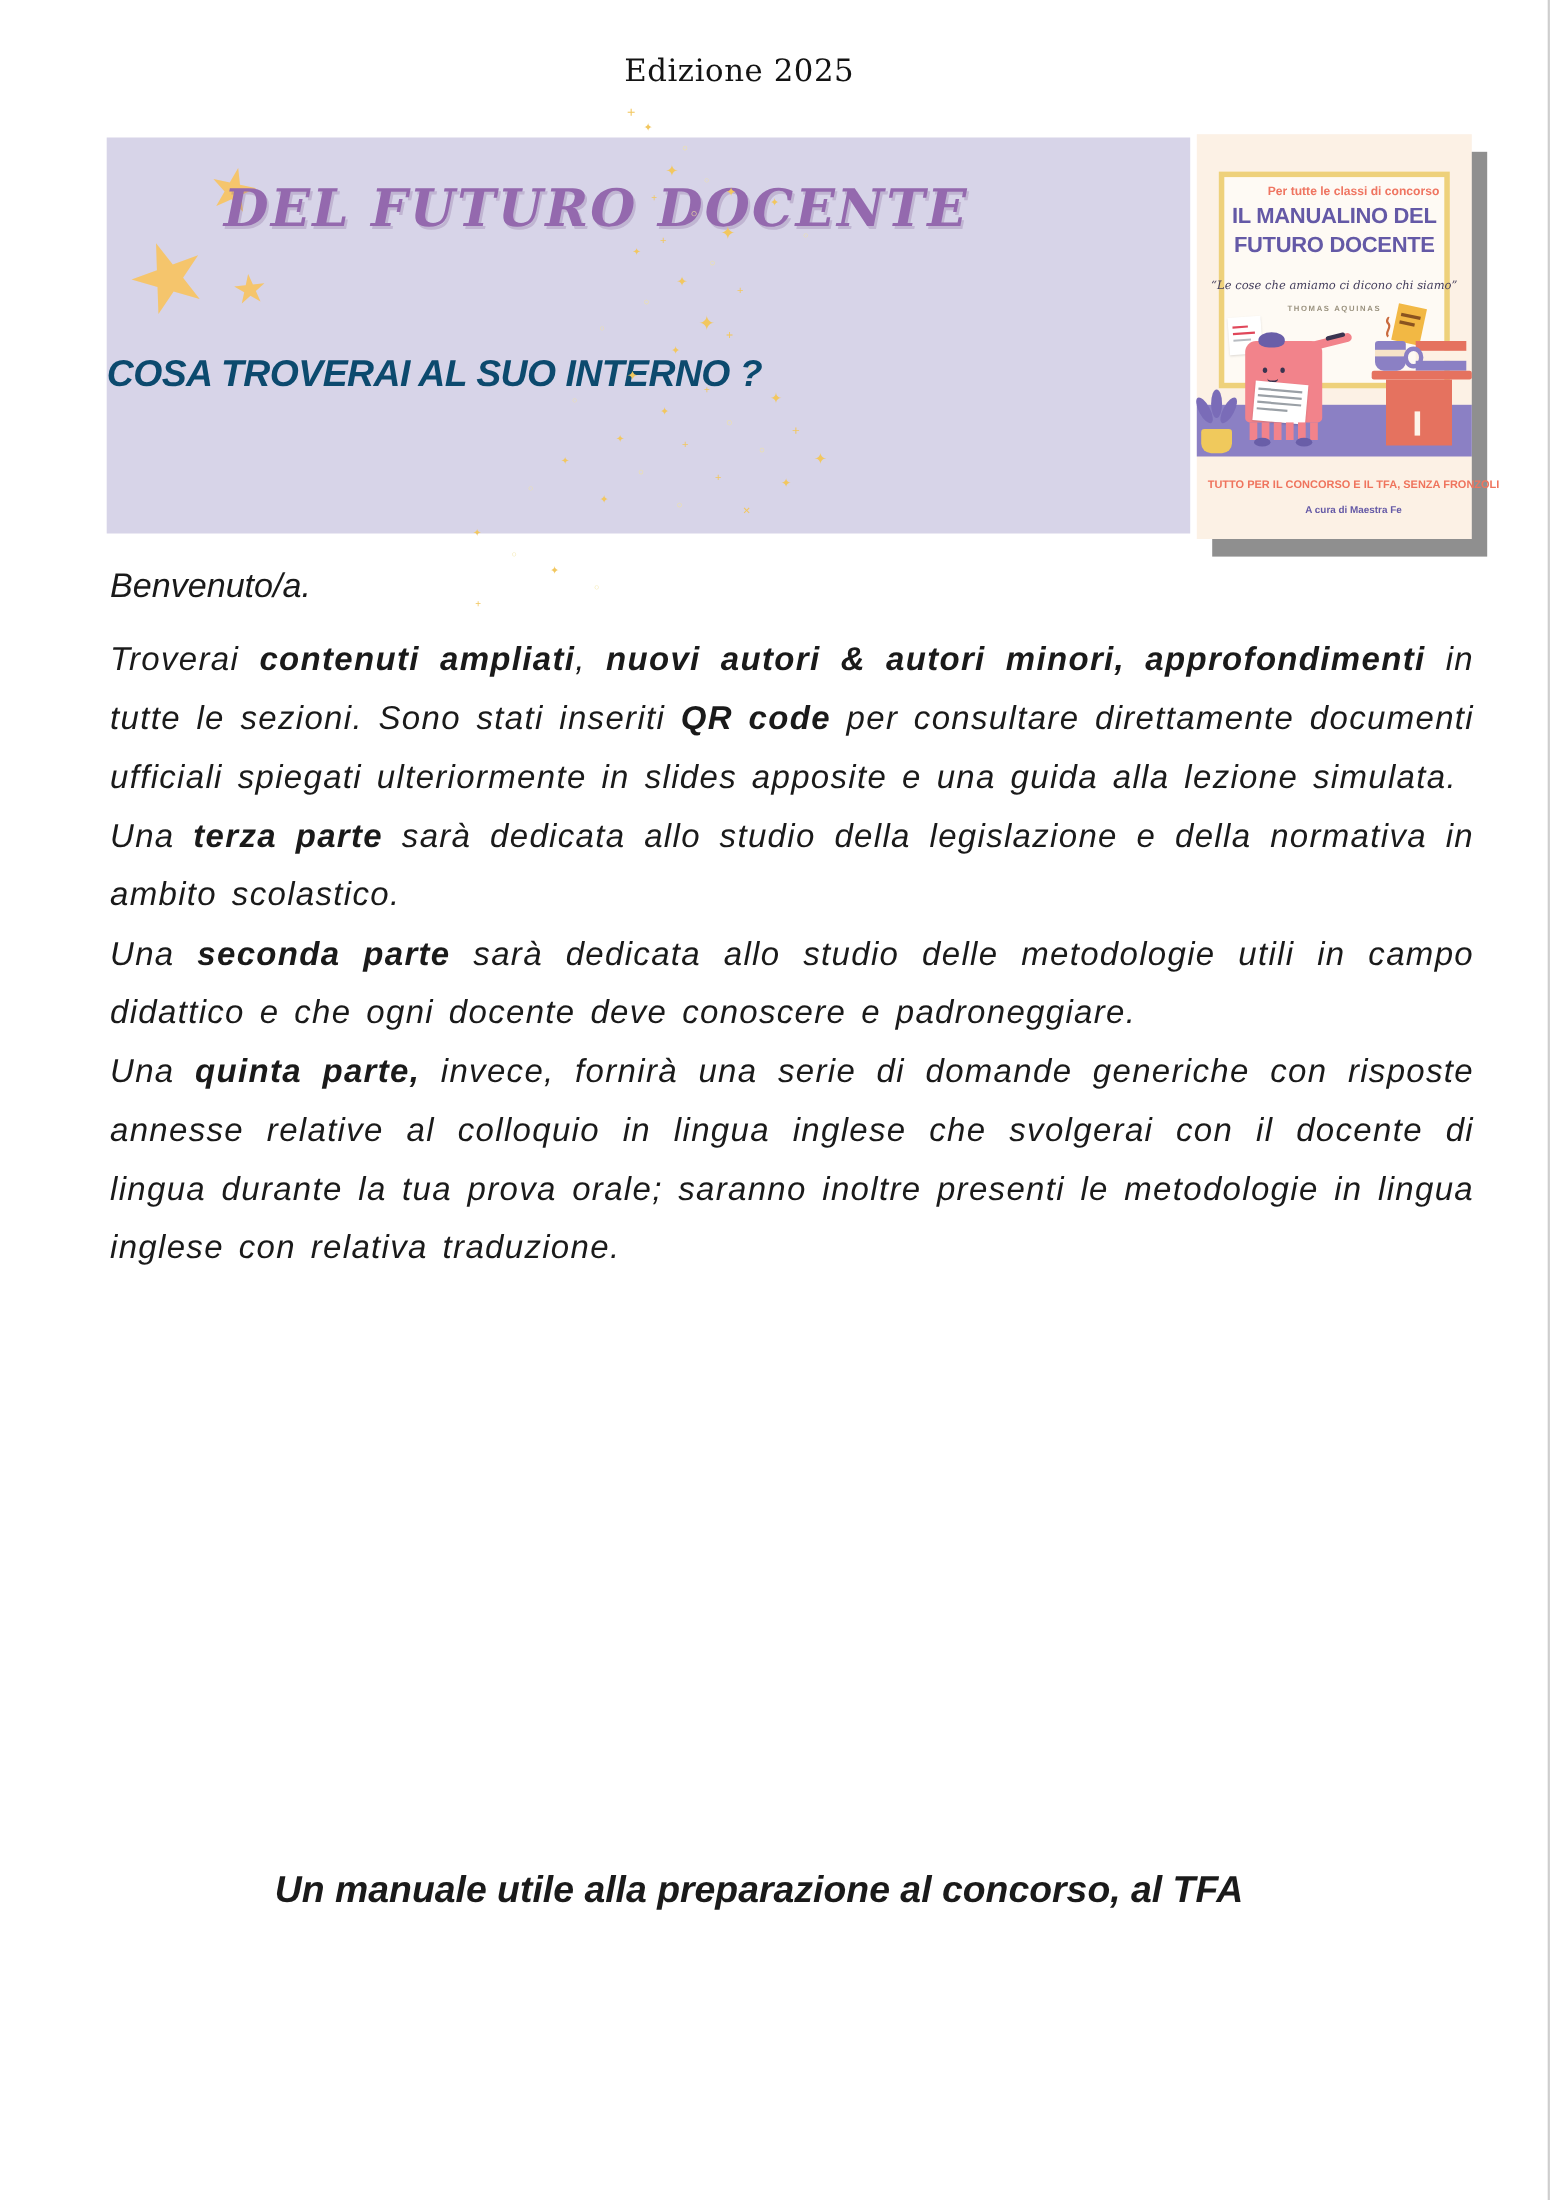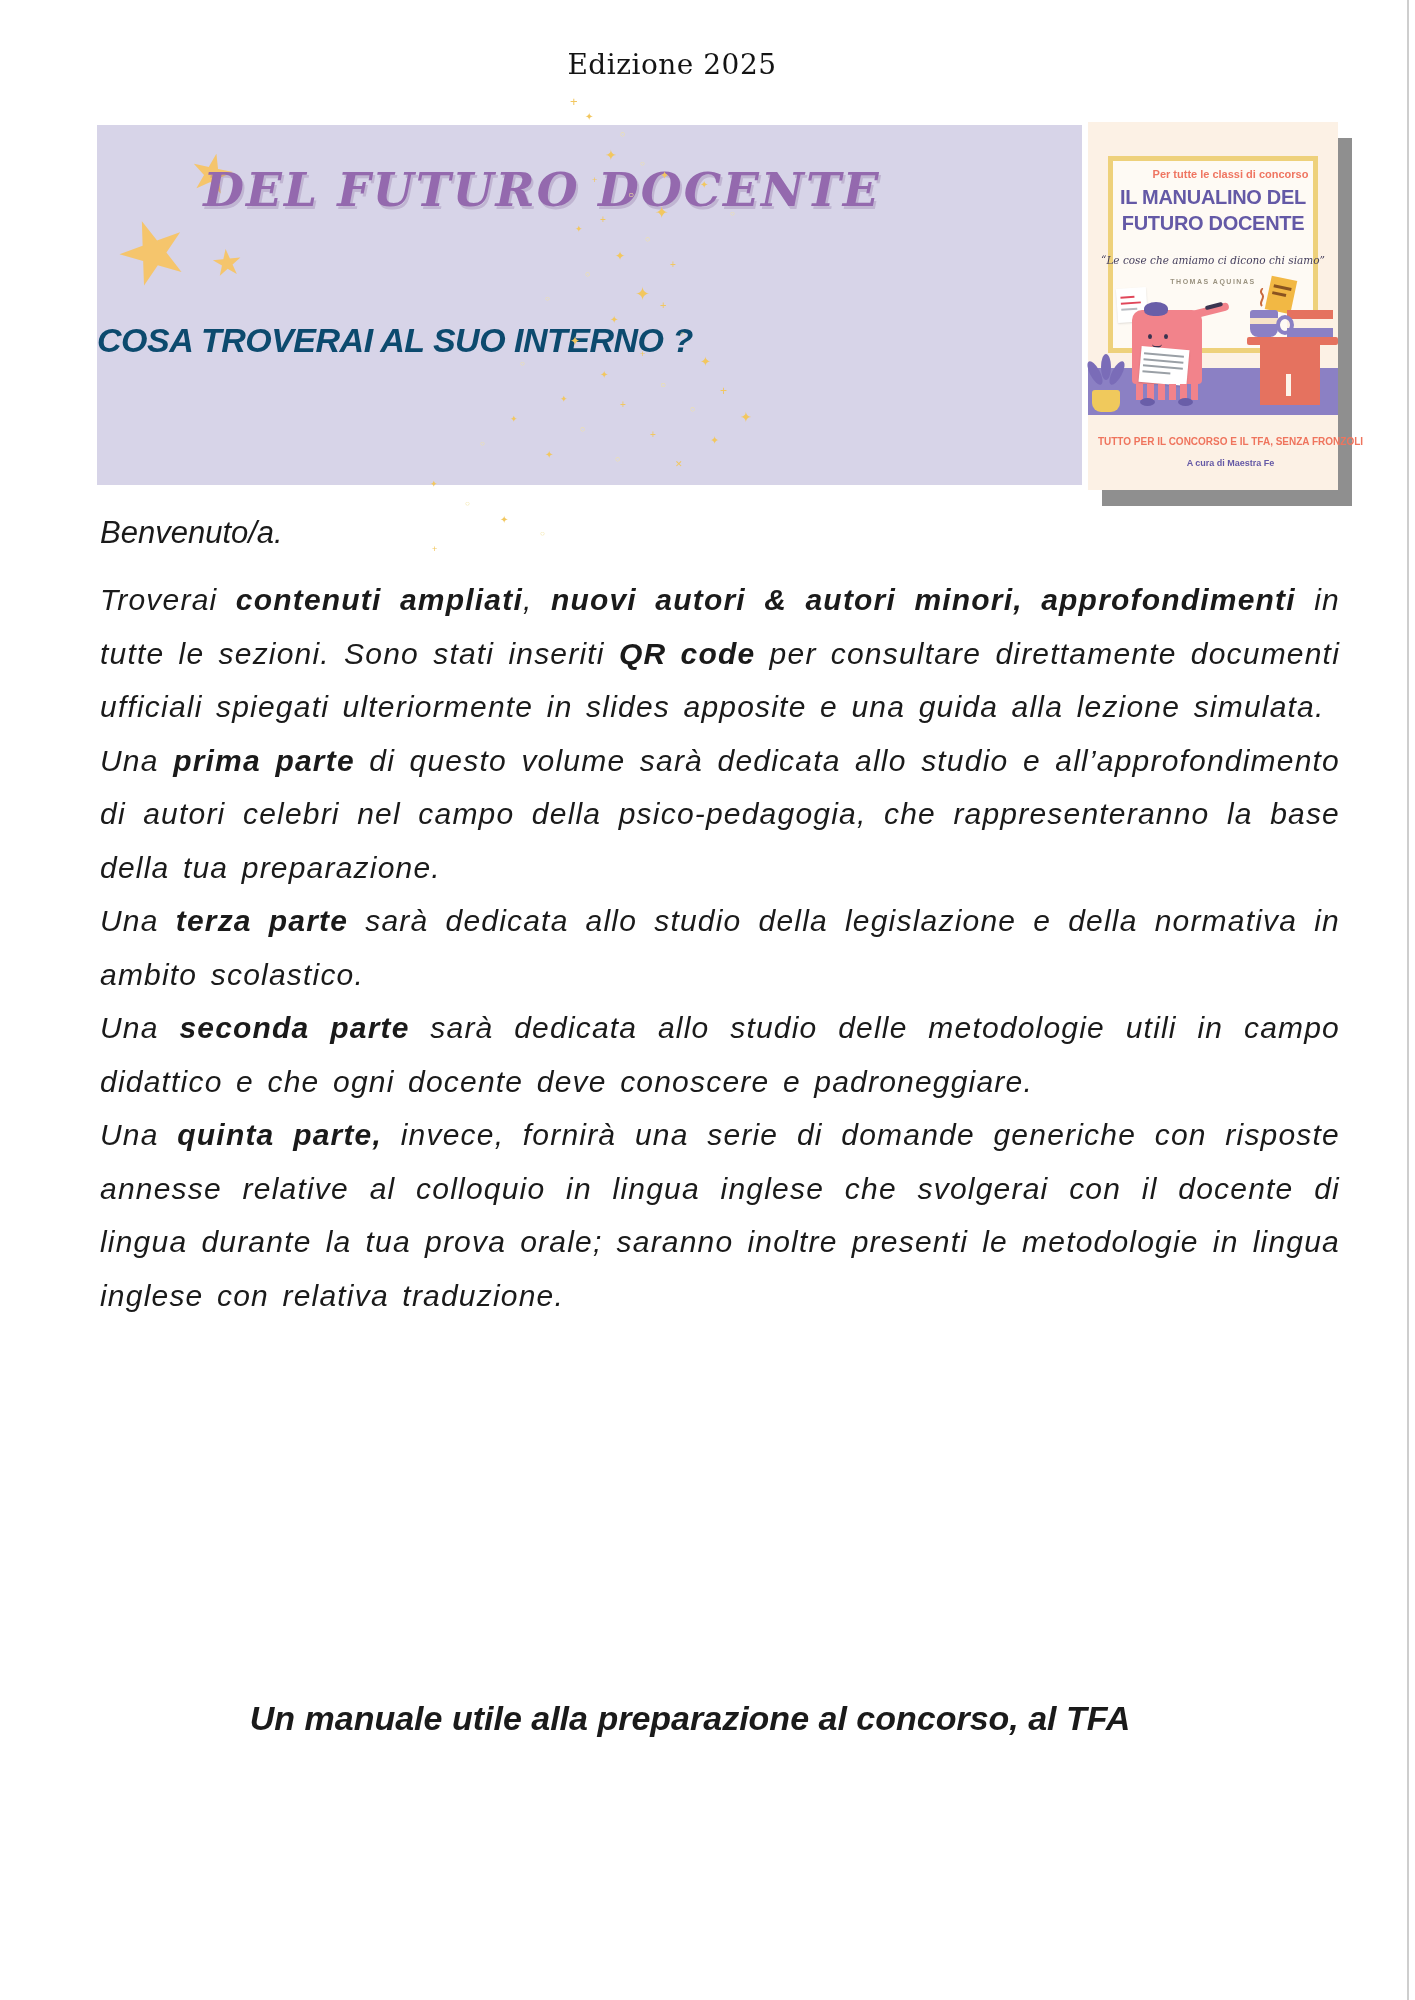--- a/index.html
+++ b/index.html
@@ -217,21 +217,20 @@
     <div class="foot" style="left:90px;"></div>
 
     <div class="cover-tagline-top" style="top:314px;color:#ef745d;font-size:10px;">TUTTO PER IL CONCORSO E IL TFA, SENZA FRONZOLI</div>
     <div class="cover-tagline-top" style="top:336px;color:#6459a6;font-size:9px;">A cura di Maestra Fe</div>
   </div>
 
   <div class="welcome">Benvenuto/a.</div>
 
   <div class="paragraphs">
       <p><span>Troverai </span><span class="b">contenuti ampliati</span><span>, </span><span class="b">nuovi autori &amp; autori minori, approfondimenti</span><span> in tutte le sezioni. Sono stati inseriti </span><span class="b">QR code</span><span> per consultare direttamente documenti ufficiali spiegati ulteriormente in slides apposite e una guida alla lezione simulata.</span></p>
-      <p><span>Una </span><span class="b">prima parte</span><span> di questo volume sarà dedicata allo studio e all’approfondimento di autori celebri nel campo della psico-pedagogia, che rappresenteranno la base della tua preparazione.</span></p>
       <p><span>Una </span><span class="b">terza parte</span><span>  sarà dedicata allo studio della legislazione e della normativa in ambito scolastico.</span></p>
       <p><span>Una </span><span class="b">seconda parte</span><span> sarà dedicata allo studio delle metodologie utili in campo didattico e che ogni docente deve conoscere e padroneggiare.</span></p>
       <p><span>Una </span><span class="b">quinta parte,</span><span> invece,  fornirà una serie di domande generiche con risposte annesse relative al colloquio in lingua inglese che svolgerai con il docente di lingua durante la tua prova orale; saranno  inoltre presenti le metodologie in lingua inglese con relativa traduzione.</span></p>
     </div>
 
   <div class="closing">
     <div><span>Un manuale utile alla preparazione al concorso, al TFA</span></div>
   </div>
 
 

